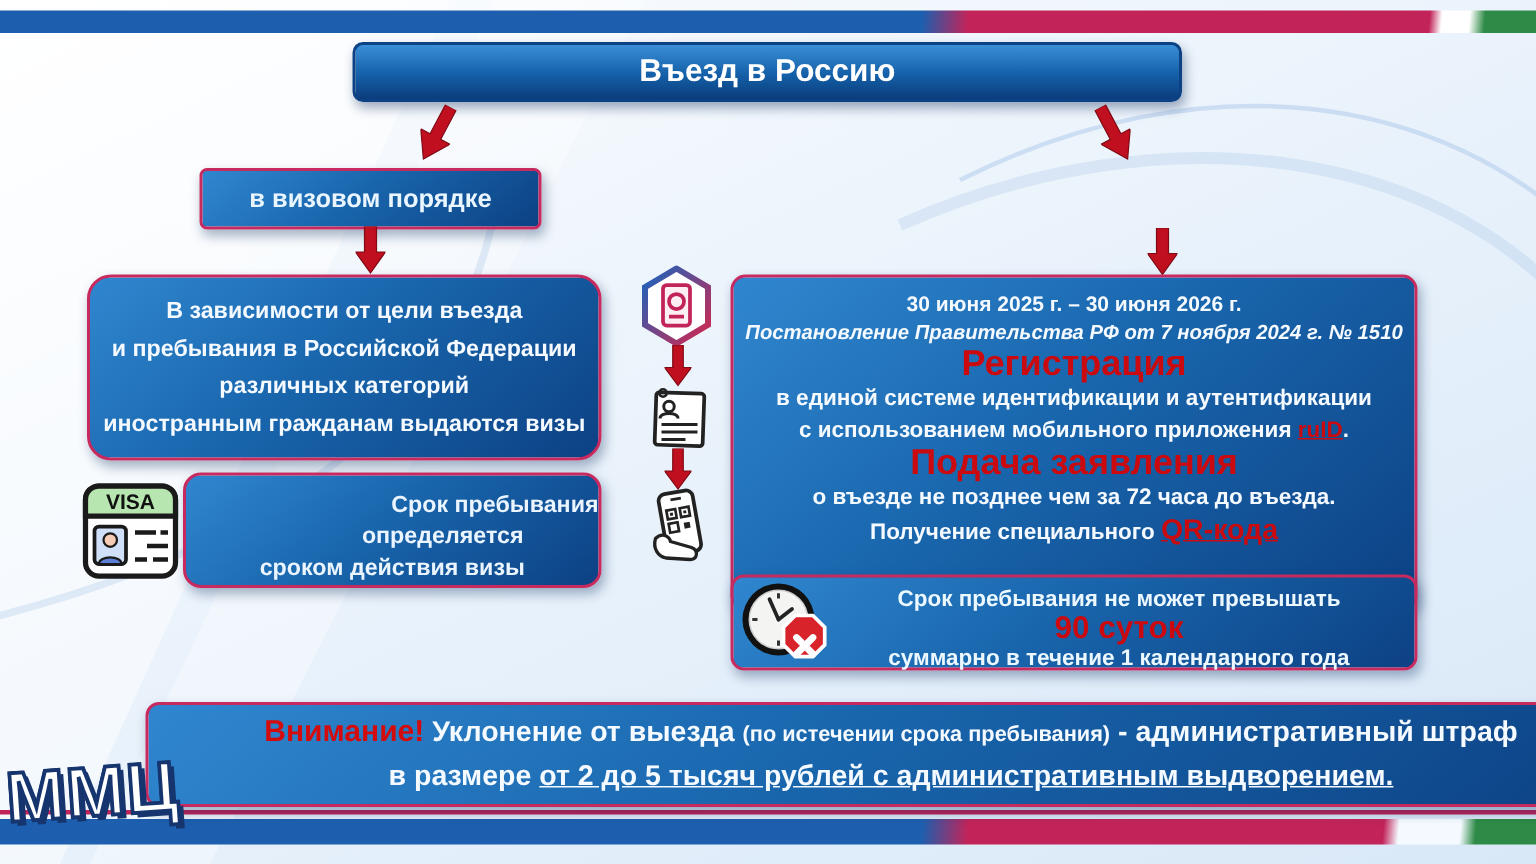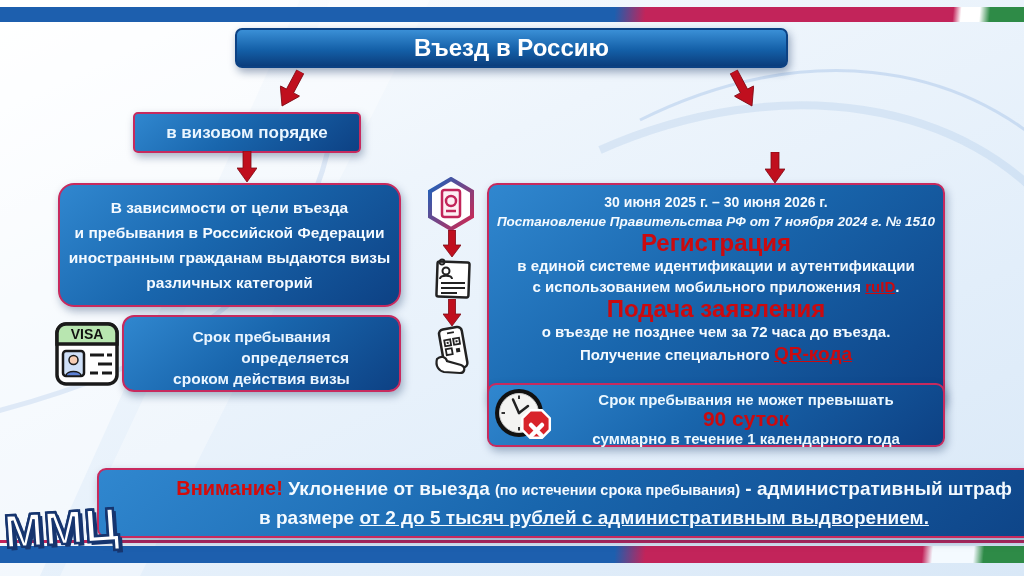--- a/index.html
+++ b/index.html
@@ -36,34 +36,34 @@
     background: linear-gradient(140deg, #3087cf 0%, #1966ad 45%, #0d4184 100%);
     border:2.5px solid #c72a5e; border-radius:10px;
     box-shadow: 2px 4px 8px rgba(10,40,90,.35);
   }
   .title-box {
     position:absolute; left:235px; top:28px; width:553px; height:40px;
     box-sizing:border-box; border:2.5px solid #0c4183; border-radius:7px;
     background: linear-gradient(180deg, #3a8fd6 0%, #1460a8 55%, #0b3d7c 100%);
     box-shadow: 2px 4px 8px rgba(10,40,90,.4);
     display:flex; align-items:center; justify-content:center;
-    color:#ffffff; font-size:24px; font-weight:bold;
+    color:#ffffff; font-size:21px; font-weight:bold;
   }
   .branch { display:flex; align-items:center; justify-content:center;
     font-size:17px; font-weight:bold; color:#eaf6ff; border-radius:5px; }
   .branch-left  { left:133px; top:112px; width:228px; height:41px; }
   .branch-right { left:660px; top:112px; width:238px; height:41px; }
 
   .info-left { left:58px; top:183px; width:343px; height:124px; border-radius:16px;
     display:flex; flex-direction:column; justify-content:center; text-align:center;
     font-size:15.5px; font-weight:bold; line-height:25px; }
 
   .duration { left:122px; top:315px; width:279px; height:77px; border-radius:12px;
     padding-top:9px; font-size:15.5px; font-weight:bold; color:#eaf5ff; line-height:21px; }
-  .dur-l1 { text-align:center; }
+  .dur-l1 { text-align:right; }
   .dur-l2 { text-align:right; padding-right:50px; }
   .dur-l3 { text-align:center; }
 
   .main-right { left:487px; top:183px; width:458px; height:224px; border-radius:10px;
     text-align:center; padding-top:7px; font-weight:bold; }
   .l-period { font-size:14px; line-height:20px; }
   .l-decree { font-size:13.5px; line-height:19px; font-style:italic; }
   .l-subtitle { font-size:24px; line-height:24px; color:#cb0a0f; }
   .l-body { font-size:15px; line-height:21px; }
   .qr-line { font-size:15px; line-height:23px; }
@@ -136,22 +136,22 @@
   </div>
   <div class="arrow" style="left:765px; top:152px;">
     <svg width="20" height="32" viewBox="0 0 20 32">
       <polygon points="6,0 14,0 14,17 20,17 10,31 0,17 6,17" fill="#c00f1e" stroke="#7e0a14" stroke-width="0.8"></polygon>
     </svg>
   </div>
 
   <div class="bluebox info-left">
     <div>В зависимости от цели въезда</div>
     <div>и пребывания в Российской Федерации</div>
+    <div>различных категорий</div>
     <div>иностранным гражданам выдаются визы</div>
-    <div>различных категорий</div>
   </div>
 
   <div class="bluebox duration">
     <div class="dur-l1">Срок пребывания</div>
     <div class="dur-l2">определяется</div>
     <div class="dur-l3">сроком действия визы</div>
   </div>
 
   <div class="icon" style="left:54px; top:317px; z-index:3;">
     <svg width="66" height="74" viewBox="0 0 66 74">

